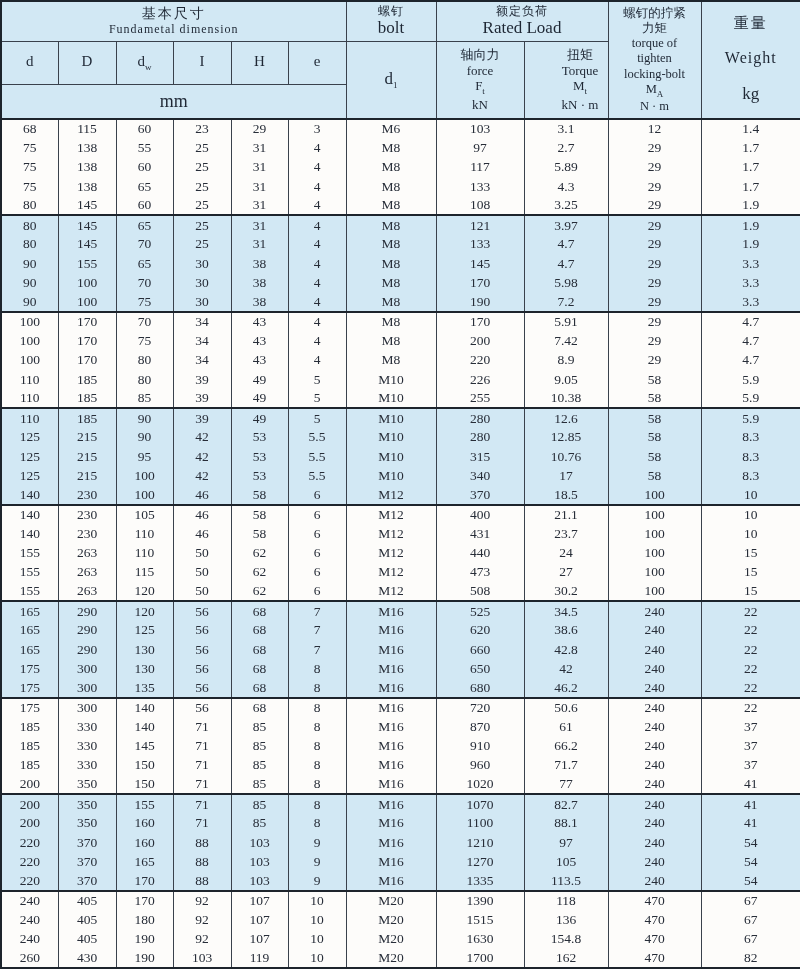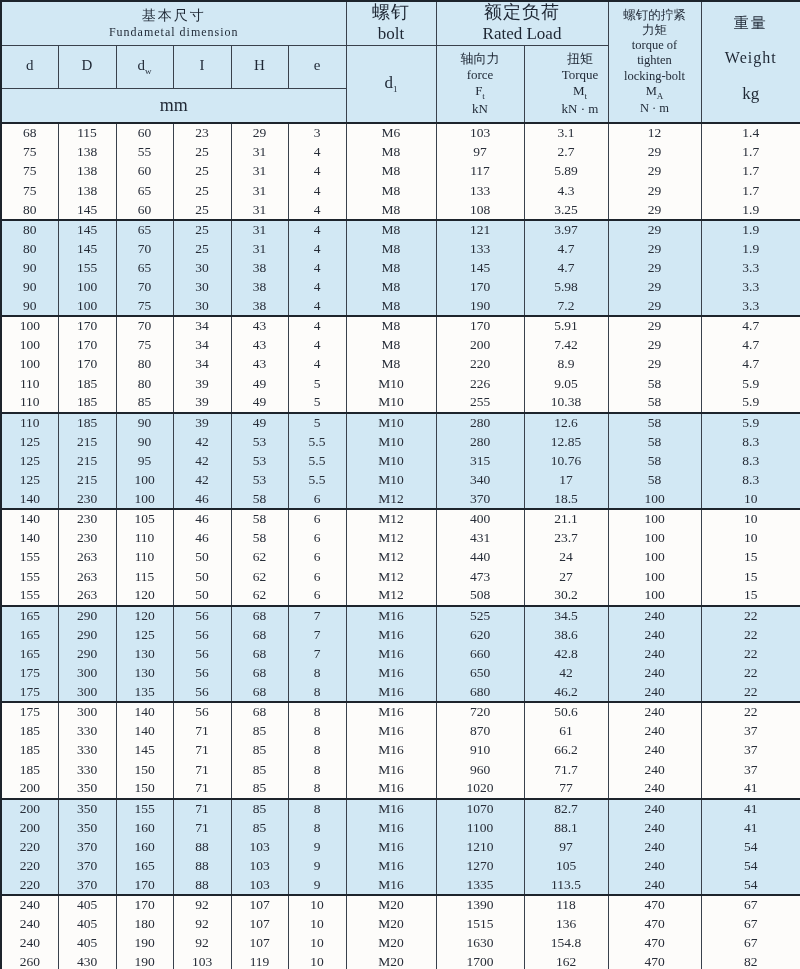--- a/index.html
+++ b/index.html
@@ -26,21 +26,21 @@
     text-align: center;
   }
   tr.h1 { height: 40px; }
   tr.h2 { height: 43px; }
   tr.h3 { height: 35px; }
 
   .stack { display: flex; flex-direction: column; justify-content: center; align-items: center; height: 100%; }
   .line  { line-height: 1.22; }
   .zh    { font-size: 14px; letter-spacing: 2px; }
   .en    { font-size: 12px; letter-spacing: 1px; }
-  .zh-sm { font-size: 18px; letter-spacing: 1px; }
+  .zh-sm { font-size: 12px; letter-spacing: 1px; }
   .en-sm { font-size: 17px; }
   .dimletter { font-size: 15px; }
   .mm   { font-size: 18px; }
   .d1   { font-size: 17px; }
   sub { font-size: 9px; }
 
   .locking-stack { line-height: 1.18; font-size: 12.5px; }
   .weight-stack  { justify-content: flex-start; padding: 12px 0 10px 0; gap: 16px; }
   .weight-stack .zh { font-size: 15px; }
   .weight-stack .en { font-size: 16px; }

